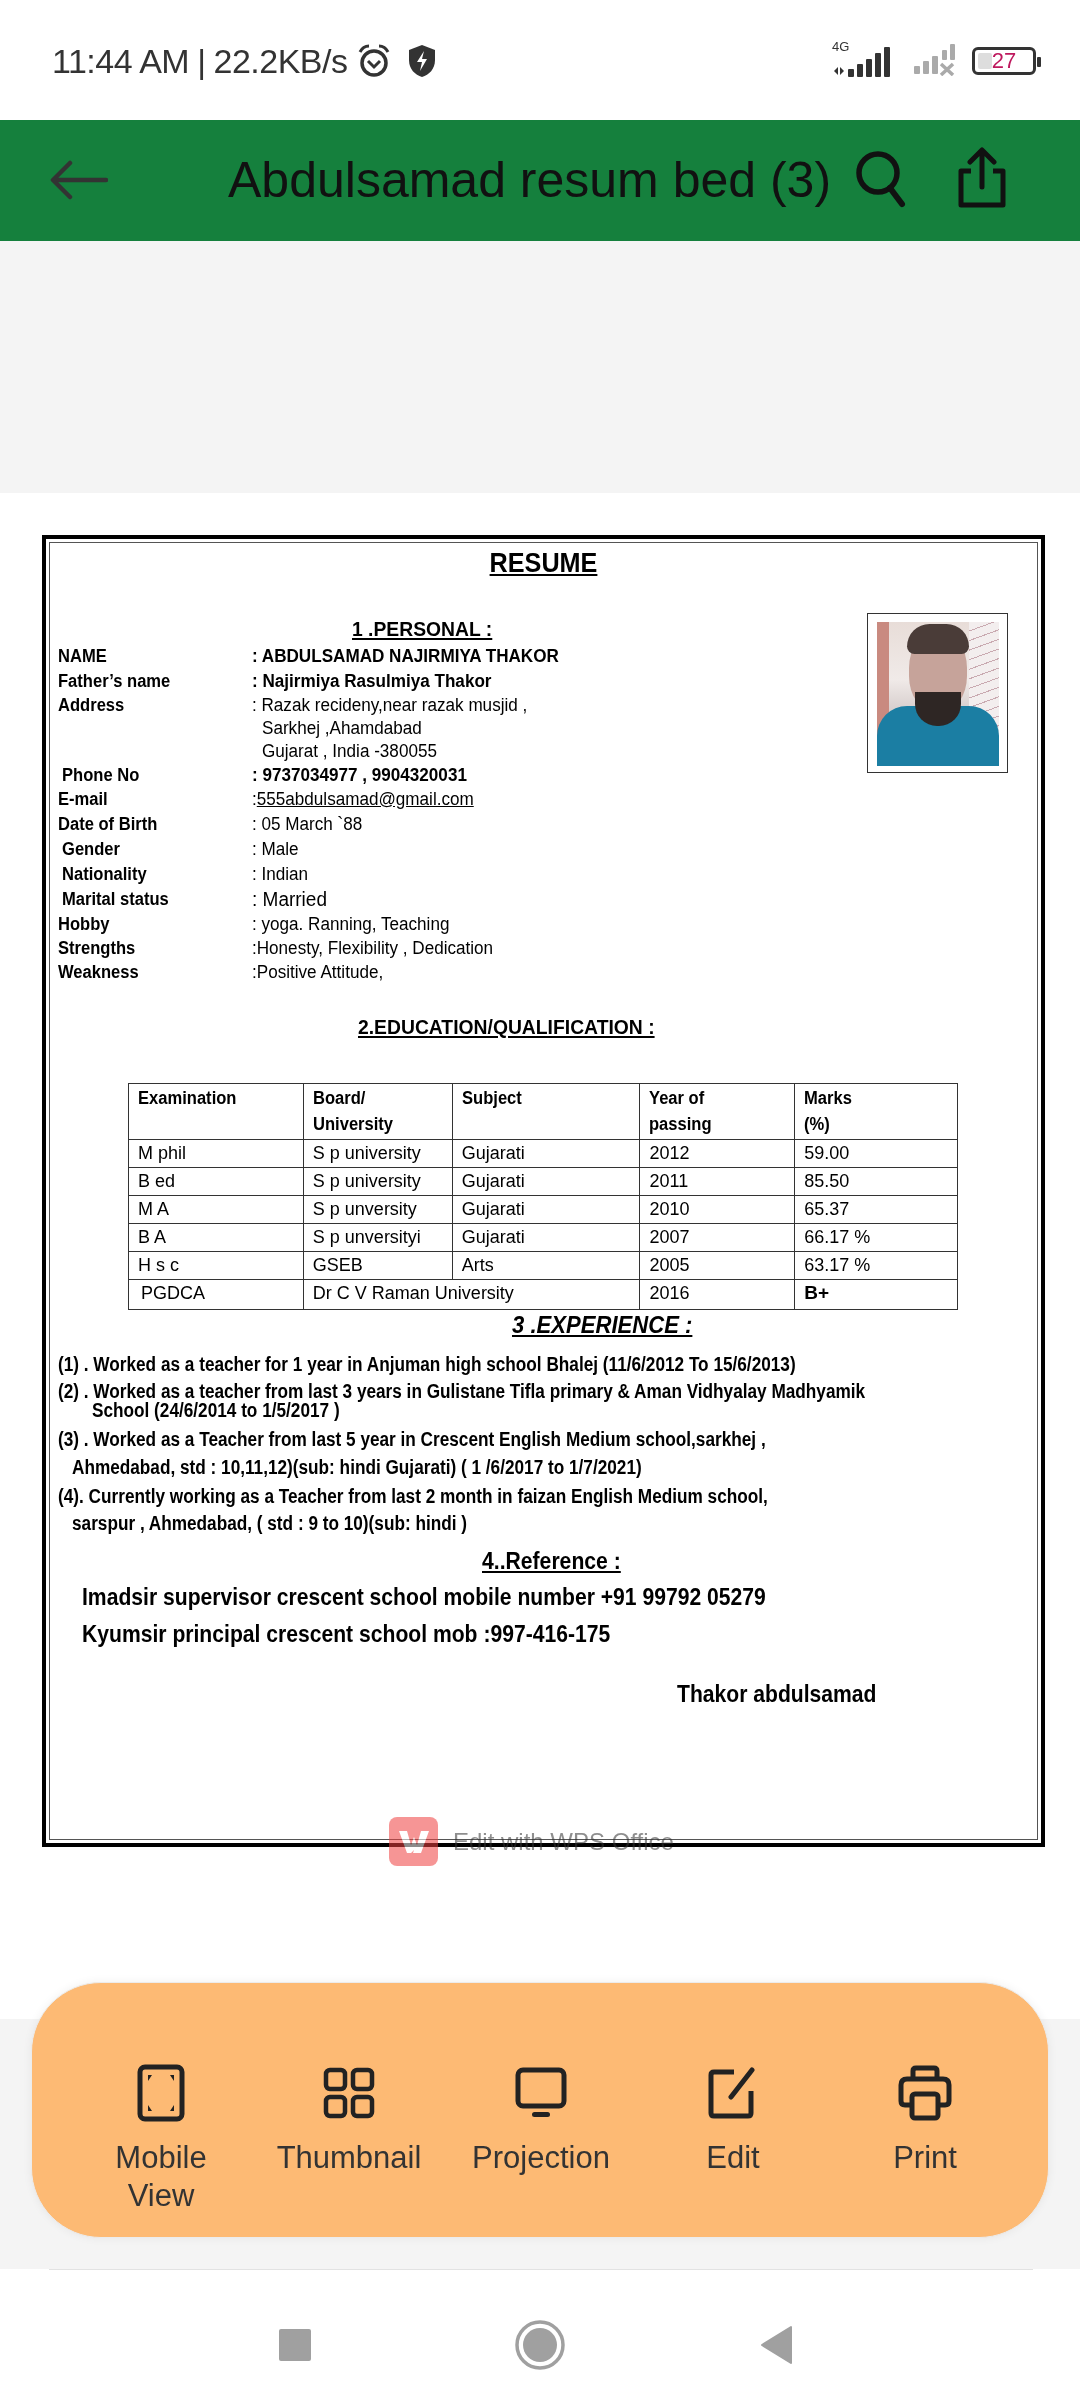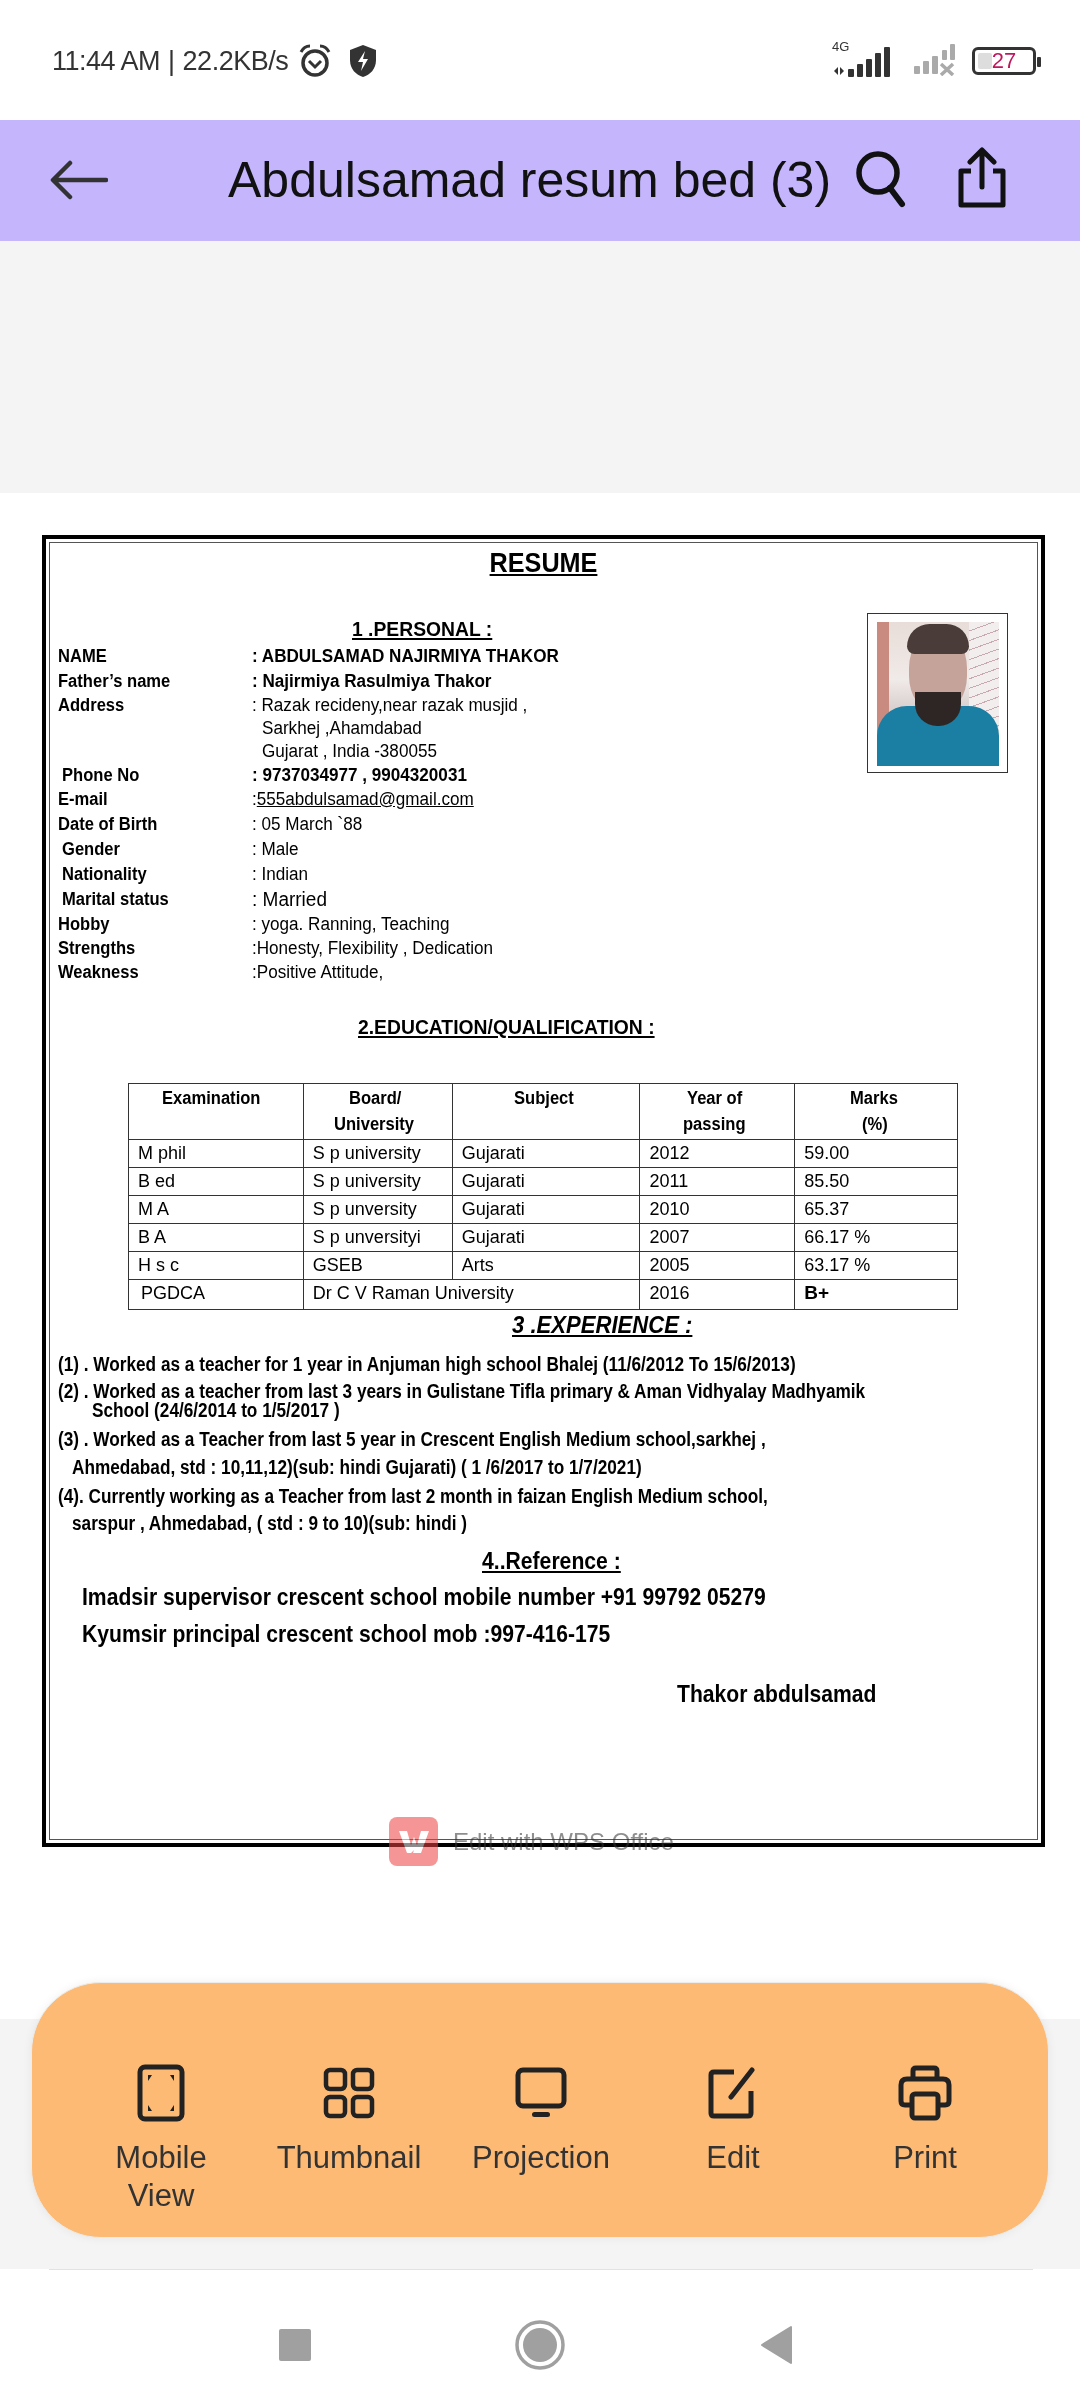--- a/index.html
+++ b/index.html
@@ -1,31 +1,31 @@
 <!DOCTYPE html>
 <html><head>
 <meta charset="utf-8">
 <style>
   * { box-sizing: border-box; margin: 0; padding: 0; }
   html, body { width: 1080px; height: 2400px; background: #ffffff; overflow: hidden; }
   body { position: relative; font-family: "Liberation Sans", "DejaVu Sans", sans-serif; color: #000; }
 
   
   .status-bar { position: absolute; left: 0; top: 0; width: 1080px; height: 120px; }
-  .status-left { position: absolute; left: 52px; top: 38px; height: 46px; display: flex; align-items: center; font-size: 27px; color: #333; letter-spacing: -0.5px; }
+  .status-left { position: absolute; left: 52px; top: 38px; height: 46px; display: flex; align-items: center; font-size: 34px; color: #333; letter-spacing: -0.5px; }
   .status-left .ico { margin-left: 8px; display: inline-flex; align-items: center; }
   .status-right { position: absolute; right: 44px; top: 38px; height: 46px; display: flex; align-items: center; gap: 10px; margin-left: 26px; }
   .net-label { position: absolute; left: 0; top: -4px; font-size: 13px; color: #333; }
   .battery { width: 64px; height: 28px; border: 3px solid #333; border-radius: 6px; position: relative; display: flex; align-items: center; justify-content: center; font-size: 22px; color: #be185d; }
   .battery::after { content: ""; position: absolute; right: -8px; top: 7px; width: 4px; height: 10px; background: #333; border-radius: 1px; }
   .battery .fill { position: absolute; left: 3px; top: 3px; bottom: 3px; width: 10px; background: #ddd; border-radius: 2px; }
   .battery span { position: relative; }
 
   
-  .app-header { position: absolute; left: 0; top: 120px; width: 1080px; height: 121px; background: #c4b5fd; }
+  .app-header { position: absolute; left: 0; top: 120px; width: 1080px; height: 121px; background: #15803d; }
   .back-btn { position: absolute; left: 42px; top: 24px; width: 72px; height: 72px; display: flex; align-items: center; justify-content: center; }
   .doc-title { position: absolute; left: 228px; top: 24px; height: 72px; line-height: 72px; font-size: 50px; color: #111; white-space: nowrap; }
   .search-btn { position: absolute; left: 846px; top: 22px; width: 72px; height: 72px; display: flex; align-items: center; justify-content: center; }
   .share-btn { position: absolute; left: 946px; top: 20px; width: 72px; height: 76px; display: flex; align-items: center; justify-content: center; }
 
   
   .viewer { position: absolute; left: 0; top: 241px; width: 1080px; height: 1780px; background: #fff; }
   .gray-band { position: absolute; left: 0; top: 241px; width: 1080px; height: 252px; background: #f4f4f4; }
 
   
@@ -45,21 +45,21 @@
   .photo .pic { width: 100%; height: 100%; position: relative; overflow: hidden; background: linear-gradient(180deg, #e8ddd8 0%, #f0eae8 40%, #d9d0cf 60%); }
   .photo .wall { position: absolute; left: 0; top: 0; width: 12px; height: 100%; background: #c98a80; }
   .photo .curtain { position: absolute; right: 0; top: 0; width: 30px; height: 100%; background: repeating-linear-gradient(160deg, #f3eeee 0 8px, #c9a9b0 8px 9px); }
   .photo .shirt { position: absolute; left: 0; bottom: 0; width: 100%; height: 42%; background: #1b7ea3; border-radius: 30px 30px 0 0; }
   .photo .face { position: absolute; left: 32px; top: 10px; width: 58px; height: 80px; background: #c6a39a; border-radius: 45% 45% 45% 45%; }
   .photo .hair { position: absolute; left: 30px; top: 2px; width: 62px; height: 30px; background: #4a3c38; border-radius: 30px 30px 10px 10px; }
   .photo .beard { position: absolute; left: 38px; top: 70px; width: 46px; height: 34px; background: #2e2624; border-radius: 0 0 22px 22px; }
 
   table.edu { position: absolute; left: 86px; top: 548px; width: 830px; border-collapse: collapse; font-size: 18px; }
   table.edu td, table.edu th { border: 1.5px solid #333; padding: 0 9px; text-align: left; vertical-align: top; height: 28px; line-height: 26px; white-space: nowrap; font-weight: normal; }
-  table.edu th { font-weight: bold; line-height: 26px; padding-top: 1px; height: 56px; text-align: center; }
+  table.edu th { font-weight: bold; line-height: 26px; padding-top: 1px; height: 56px; }
   table.edu .narrow { display: inline-block; transform-origin: left center; transform: scaleX(0.92); }
   table.edu td.grade { font-weight: bold; font-size: 19px; }
 
   .exp { position: absolute; left: 16px; font-size: 20px; font-weight: bold; white-space: nowrap; transform-origin: left center; transform: scaleX(0.86); line-height: 22px; }
   .ref { position: absolute; left: 40px; font-size: 24px; font-weight: bold; white-space: nowrap; transform-origin: left center; transform: scaleX(0.88); }
   .sign { position: absolute; left: 635px; font-size: 24px; font-weight: bold; white-space: nowrap; transform-origin: left center; transform: scaleX(0.88); }
 
   .wps-mark { position: absolute; left: 389px; top: 1817px; display: flex; align-items: center; opacity: 0.55; }
   .wps-logo { width: 49px; height: 49px; border-radius: 8px; background: #f04040; display: flex; align-items: center; justify-content: center; }
   .wps-text { margin-left: 15px; font-size: 24px; color: #333; }

